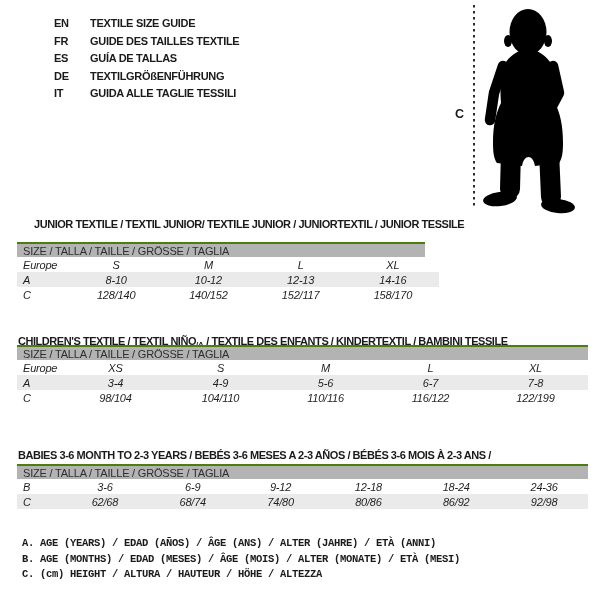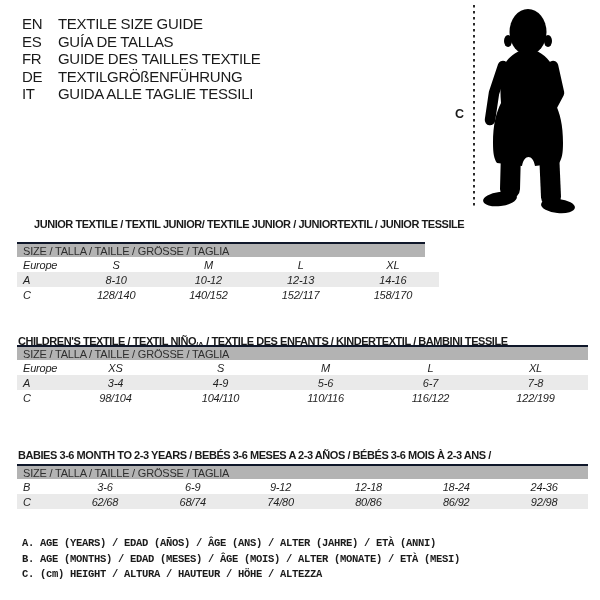--- a/index.html
+++ b/index.html
@@ -5,39 +5,39 @@
   html,body{margin:0;padding:0;}
   body{
     width:600px;height:600px;background:#ffffff;
     font-family:"Liberation Sans",sans-serif;color:#1a1a1a;
     -webkit-font-smoothing:antialiased;
   }
   .canvas{position:relative;width:600px;height:600px;overflow:hidden;background:#fff;}
 
   
   .langs{position:absolute;left:22px;top:15px;}
-  .lang-row{display:flex;font-size:15px;font-weight:400;letter-spacing:-0.3px;line-height:17.5px;}
+  .lang-row{display:flex;font-size:11px;font-weight:700;letter-spacing:-0.3px;line-height:17.5px;margin-left:32px;}
   .lang-code{width:36px;flex:0 0 36px;}
   .lang-label{white-space:nowrap;text-align:right;}
 
   
   .fig-svg{position:absolute;left:477px;top:3px;}
   .measure-line{position:absolute;left:471px;top:5px;}
   .measure-label{position:absolute;left:455px;top:107px;font-size:12.5px;font-weight:700;}
 
   
   .sec-title{
     position:absolute;left:18px;font-size:11px;font-weight:700;
     letter-spacing:-0.45px;white-space:pre-line;line-height:15.5px;
   }
   .title-sub{font-size:8px;vertical-align:-2px;letter-spacing:-0.2px;}
 
   .band{
     position:absolute;left:17px;height:15px;line-height:14px;
-    background:#b3b3b3;border-top:2px solid #0f172a;
+    background:#b3b3b3;border-top:2px solid #4d7c0f;
     font-size:11px;letter-spacing:-0.2px;color:#2e2e2e;
     padding-left:6px;box-sizing:border-box;
   }
   table.size-table{
     position:absolute;left:17px;border-collapse:collapse;table-layout:fixed;
     font-size:11px;letter-spacing:-0.2px;color:#1f1f1f;
   }
   table.size-table td{
     height:15px;padding:0;text-align:center;vertical-align:middle;
     white-space:nowrap;overflow:hidden;font-style:italic;
@@ -53,26 +53,26 @@
 <body>
 
 <div class="canvas">
 
   <div class="langs">
     <div class="lang-row">
       <span class="lang-code">EN</span>
       <span class="lang-label">TEXTILE SIZE GUIDE</span>
     </div>
     <div class="lang-row">
+      <span class="lang-code">FR</span>
+      <span class="lang-label">GUIDE DES TAILLES TEXTILE</span>
+    </div>
+    <div class="lang-row">
       <span class="lang-code">ES</span>
       <span class="lang-label">GUÍA DE TALLAS</span>
-    </div>
-    <div class="lang-row">
-      <span class="lang-code">FR</span>
-      <span class="lang-label">GUIDE DES TAILLES TEXTILE</span>
     </div>
     <div class="lang-row">
       <span class="lang-code">DE</span>
       <span class="lang-label">TEXTILGRÖßENFÜHRUNG</span>
     </div>
     <div class="lang-row">
       <span class="lang-code">IT</span>
       <span class="lang-label">GUIDA ALLE TAGLIE TESSILI</span>
     </div>
   </div>

